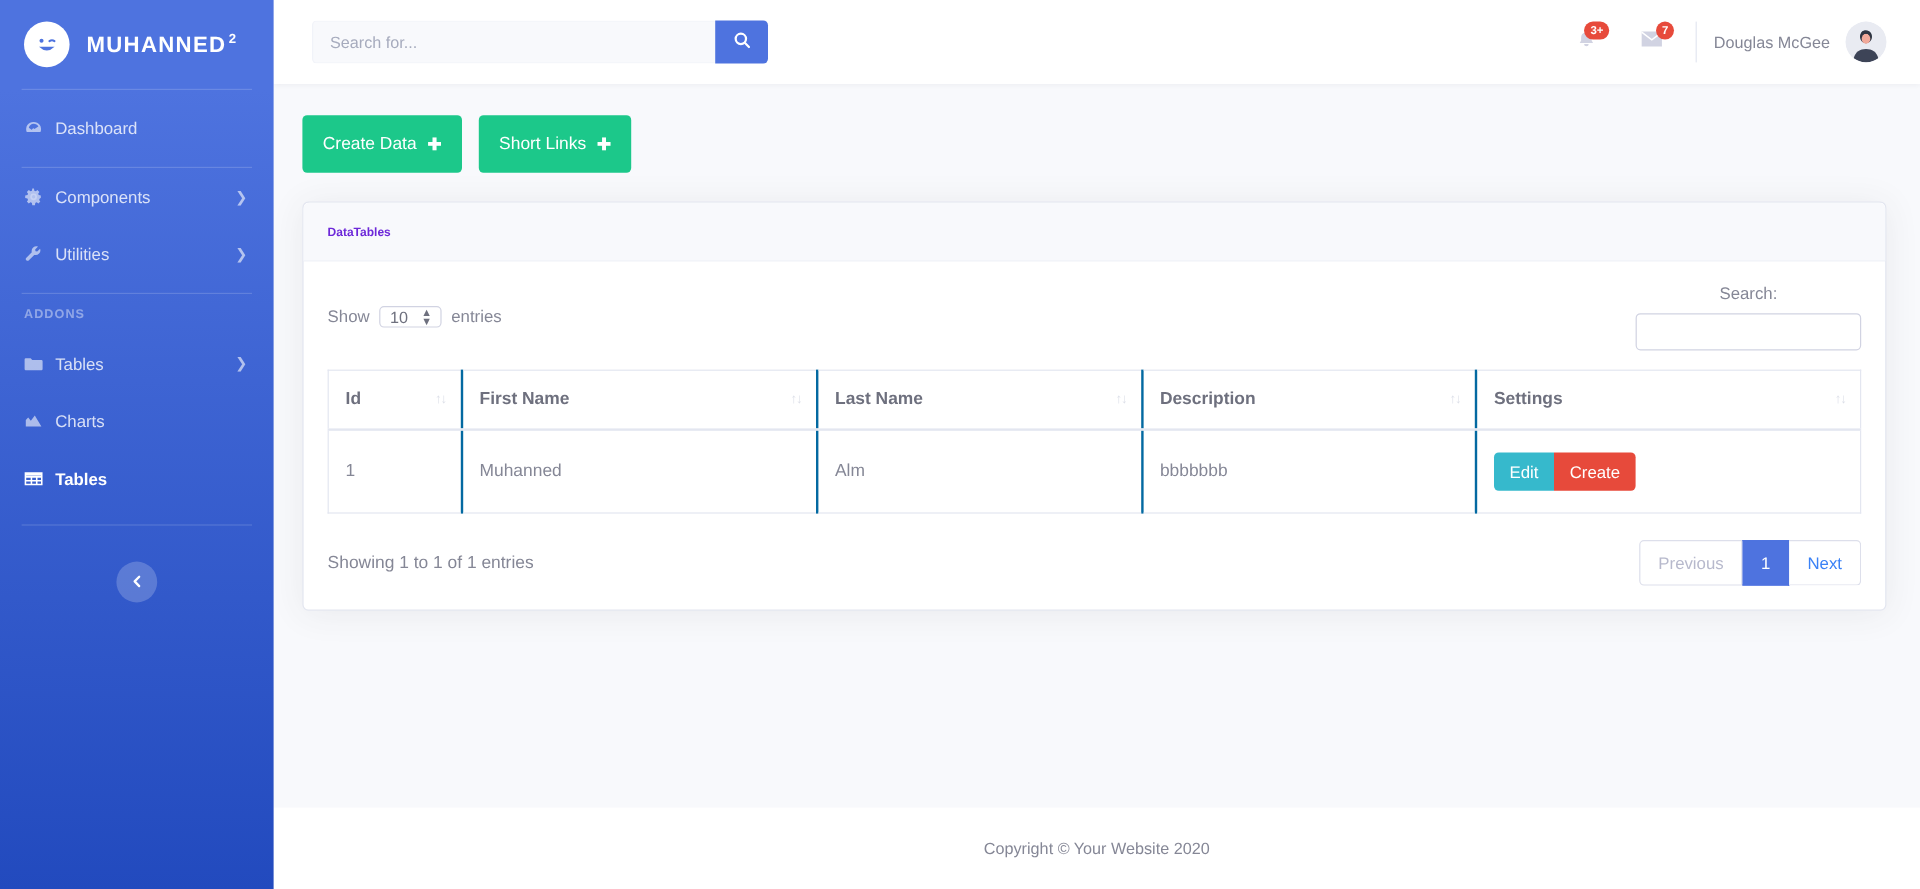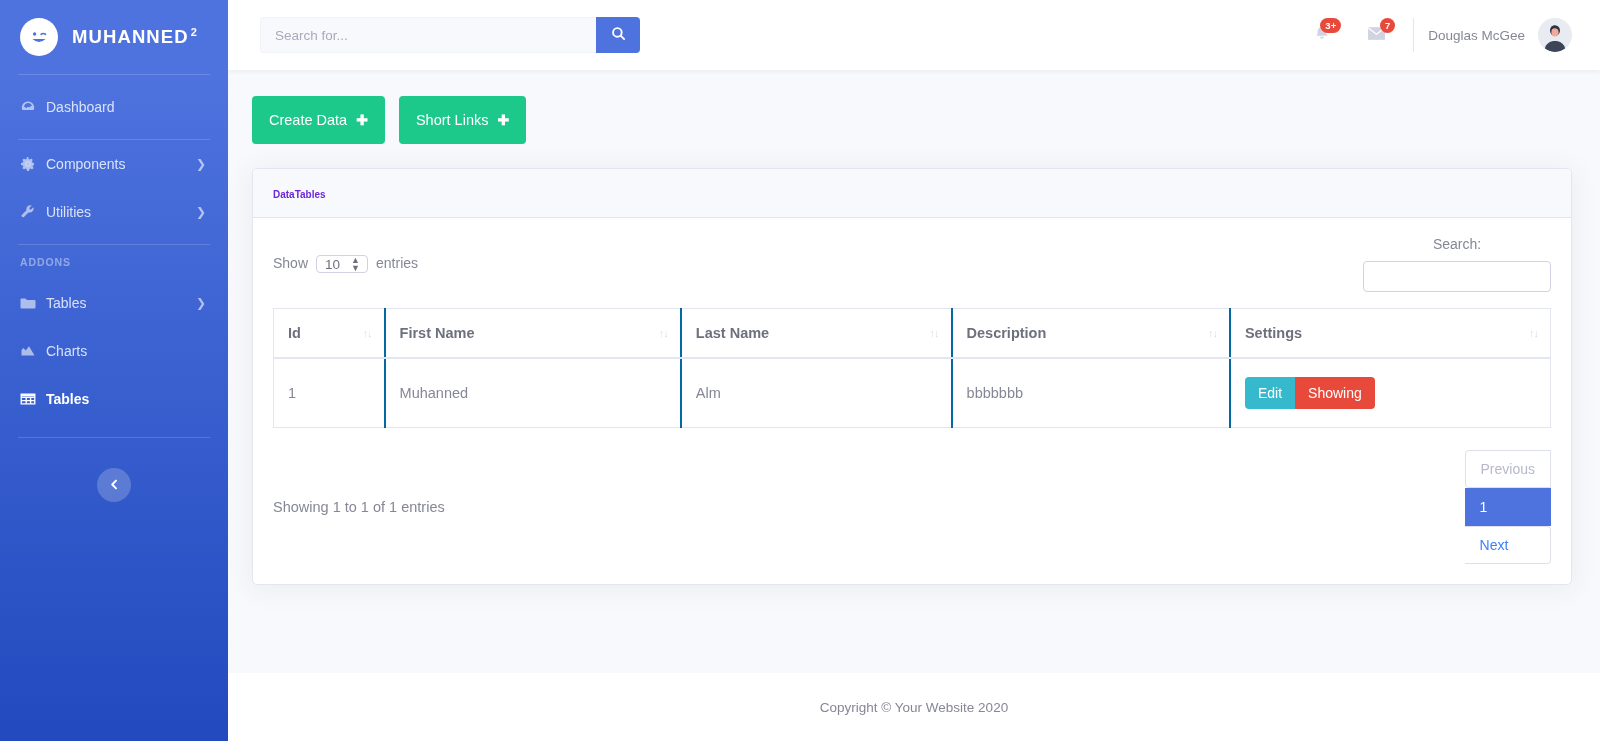--- a/index.html
+++ b/index.html
@@ -183,21 +183,21 @@
     font-family: "Liberation Sans", sans-serif;
   }
   .btn-delete {
     background: #e74a3b; color: #fff; border: none; border-radius: 0 4px 4px 0;
     height: 32px; padding: 0 13px; font-size: 14px; cursor: pointer;
     font-family: "Liberation Sans", sans-serif;
   }
 
   .dt-bottom { display: flex; align-items: center; margin-top: 22px; }
   .dt-info { font-size: 14.5px; color: #858796; }
-  .pagination { margin-left: auto; display: flex; flex-direction: column; }
+  .pagination { margin-left: auto; display: flex; }
   .page-link {
     border: 1px solid #dddfeb; border-left: none; background: #fff;
     color: #3b82f6; font-size: 14px; padding: 9px 15px; cursor: pointer;
     line-height: 18px; font-family: "Liberation Sans", sans-serif;
   }
   .page-link:first-child { border-left: 1px solid #dddfeb; border-radius: 4px 0 0 4px; }
   .page-link:last-child { border-radius: 0 4px 4px 0; }
   .page-link.disabled { color: #b7b9cc; cursor: default; }
   .page-link.active { background: #4e73df; border-color: #4e73df; color: #fff; }
 
@@ -437,21 +437,21 @@
             </thead>
             <tbody>
               <tr>
                 <td>1</td>
                 <td>Muhanned</td>
                 <td>Alm</td>
                 <td>bbbbbbb</td>
                 <td>
                   <span class="act-btns">
                     <button class="btn-edit">Edit</button>
-                    <button class="btn-delete">Showing</button>
+                    <button class="btn-delete">Create</button>
                   </span>
                 </td>
               </tr>
             </tbody>
           </table>
 
           <div class="dt-bottom">
             <span class="dt-info">Showing 1 to 1 of 1 entries</span>
             <nav class="pagination">
               <span class="page-link disabled">Previous</span>

